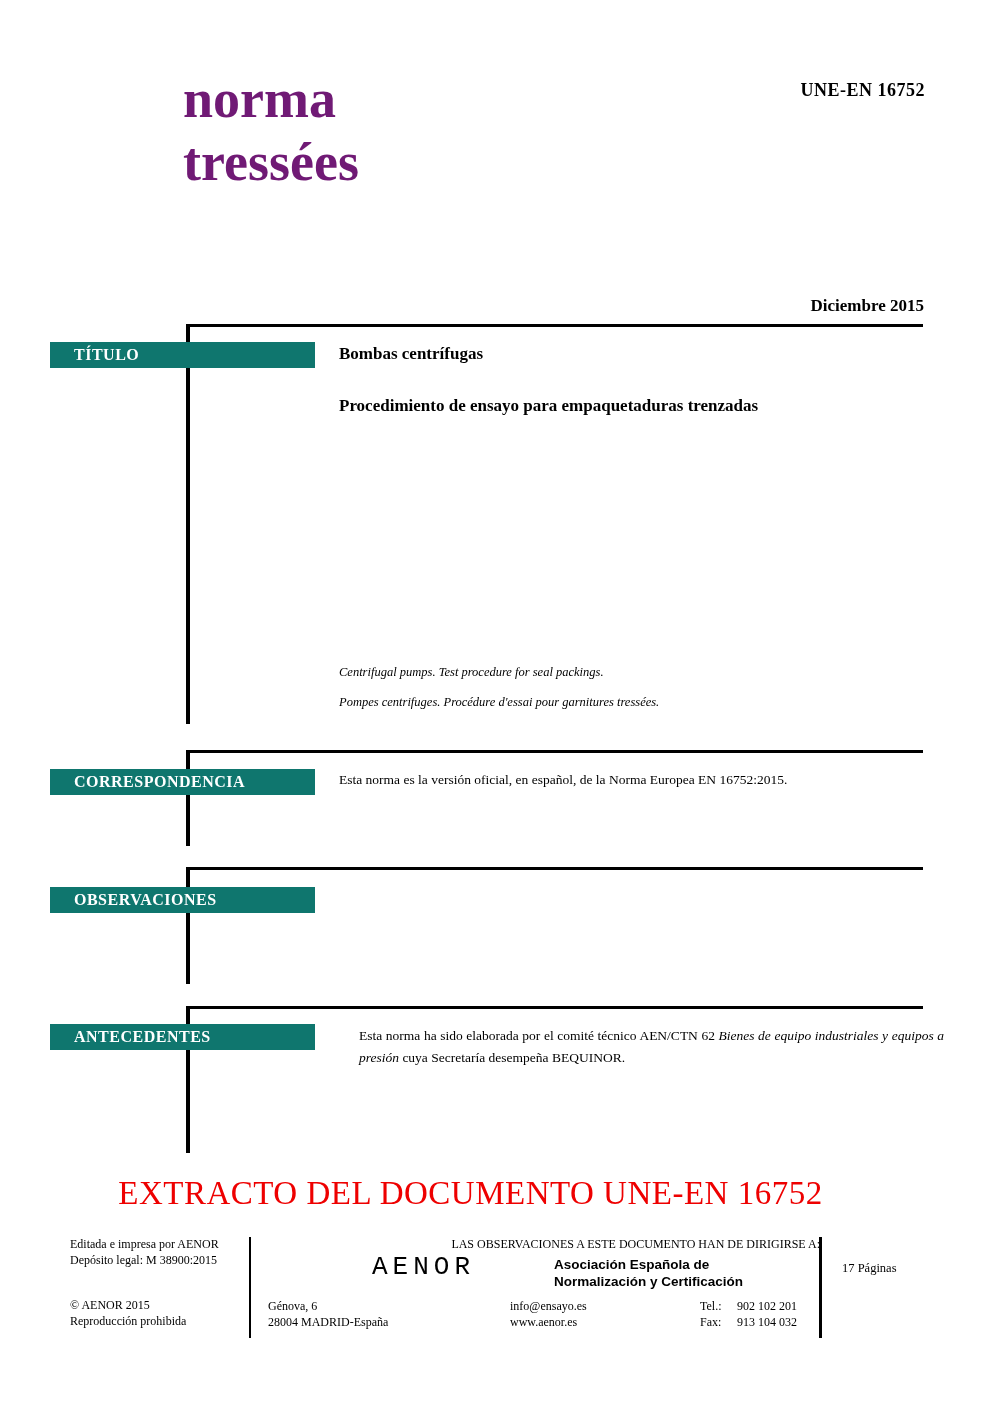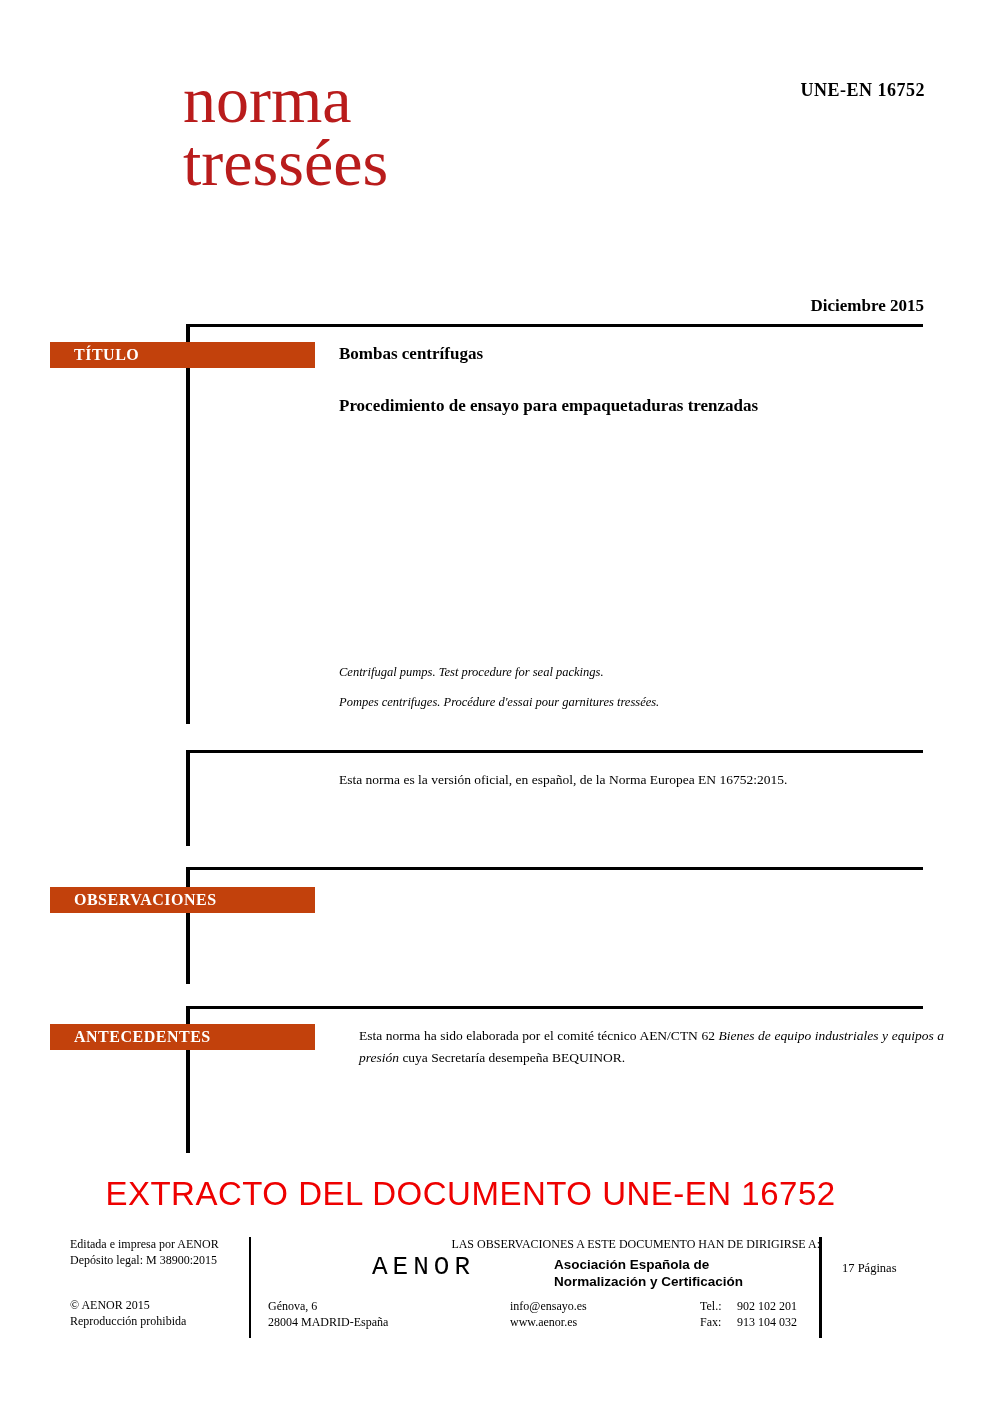--- a/index.html
+++ b/index.html
@@ -9,24 +9,24 @@
     background:#ffffff;
     font-family:"Liberation Serif", serif;
     color:#000;
     overflow:hidden;
   }
   .abs{position:absolute;}
 
   
   .logo{
     left:183px;top:68px;
-    font-size:66px;line-height:63px;
-    color:#b91c1c;
+    font-size:54px;line-height:63px;
+    color:#701a75;
     letter-spacing:0px;
-    font-weight:400;
+    font-weight:700;
   }
   .docnum{
     right:67px;top:80px;
     font-size:18px;font-weight:bold;
     letter-spacing:0.5px;
   }
   .date{
     right:68px;top:296px;
     font-size:17px;font-weight:bold;text-align:center;
   }
@@ -39,21 +39,21 @@
   .hl-corr{top:750px;}
   .vl-corr{top:750px;height:96px;}
   .hl-obs{top:867px;}
   .vl-obs{top:867px;height:117px;}
   .hl-ant{top:1006px;}
   .vl-ant{top:1006px;height:147px;}
 
   
   .labelbox{
     left:50px;width:265px;height:26px;
-    background:#c2410c;color:#fff;
+    background:#0f766e;color:#fff;
     font-size:16px;font-weight:bold;
     letter-spacing:0.5px;
     display:flex;align-items:center;
     padding-left:24px;box-sizing:border-box;
   }
   .lb-titulo{top:342px;}
   .lb-corr{top:769px;}
   .lb-obs{top:887px;}
   .lb-ant{top:1024px;}
 
@@ -68,21 +68,21 @@
     font-size:13.5px;line-height:22px;
     text-align:justify;
     margin-left:20px;
   }
   .ant-text .it{font-style:italic;}
 
   
   .extract{
     left:0;top:1175px;width:941px;
     text-align:center;
-    font-family:Liberation Sans, sans-serif;
+    font-family:Liberation Serif, serif;
     font-size:33px;
     letter-spacing:0.5px;
   }
 
   
   .f-small{font-size:12px;line-height:16px;}
   .f-left1{left:70px;top:1236px;}
   .f-left2{left:70px;top:1297px;}
   .f-div1{left:249px;top:1237px;width:2px;height:101px;background:#000;}
   .f-div2{left:819px;top:1237px;width:3px;height:101px;background:#000;}
@@ -119,20 +119,23 @@
   <div class="abs labelbox lb-titulo">
     <span>TÍTULO</span>
   </div>
   <div class="abs title-main">Bombas centrífugas</div>
   <div class="abs title-sub">Procedimiento de ensayo para empaquetaduras trenzadas</div>
   <div class="abs lang-en">Centrifugal pumps. Test procedure for seal packings.</div>
   <div class="abs lang-fr">Pompes centrifuges. Procédure d'essai pour garnitures tressées.</div>
 
   <div class="abs hline hl-corr"></div>
   <div class="abs vline vl-corr"></div>
+  <div class="abs labelbox lb-corr">
+    <span>CORRESPONDENCIA</span>
+  </div>
   <div class="abs corr-text">Esta norma es la versión oficial, en español, de la Norma Europea EN 16752:2015.</div>
 
   <div class="abs hline hl-obs"></div>
   <div class="abs vline vl-obs"></div>
   <div class="abs labelbox lb-obs">
     <span>OBSERVACIONES</span>
   </div>
 
   <div class="abs hline hl-ant"></div>
   <div class="abs vline vl-ant"></div>

